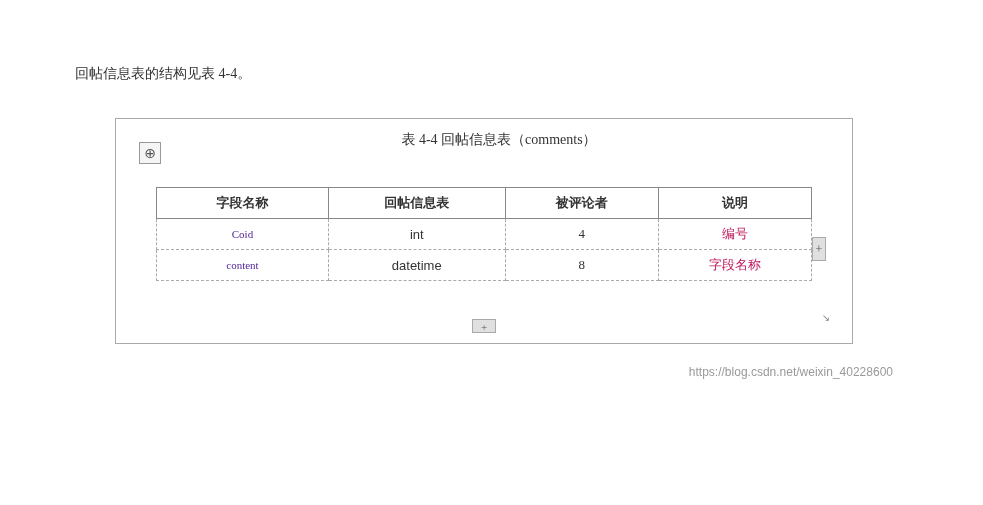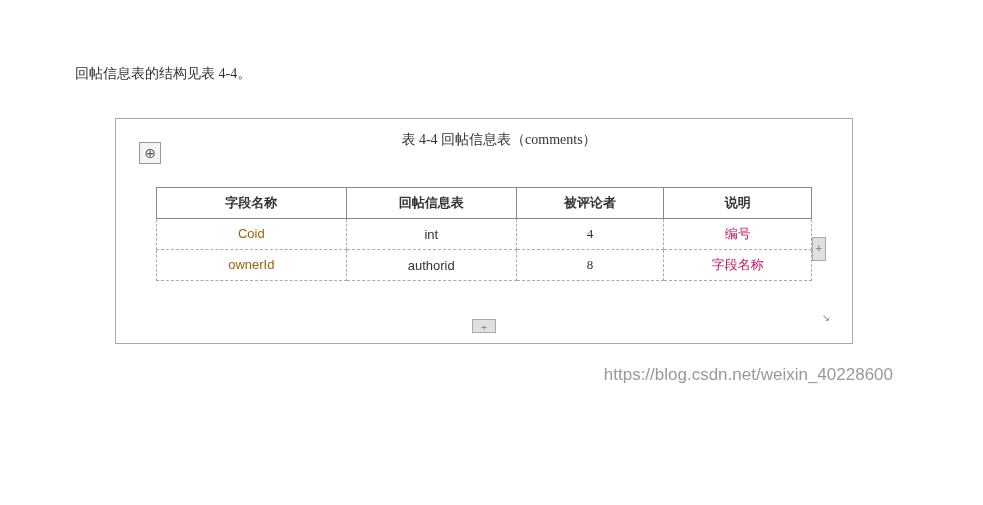--- a/index.html
+++ b/index.html
@@ -73,23 +73,23 @@
       font-weight: bold;
       color: #333;
       border: 1px solid #888;
     }
 
     .data-table tbody tr td {
       background: #fff;
     }
 
     .field-name {
-      color: #a16207;
-      font-family: Liberation Sans, sans-serif;
-      font-size: 13px;
+      color: #4c1d95;
+      font-family: Liberation Serif, serif;
+      font-size: 11px;
     }
 
     .field-type {
       font-family: Liberation Sans, sans-serif;
       font-size: 13px;
       color: #333;
     }
 
     .field-size {
       font-size: 13px;
@@ -143,21 +143,21 @@
       align-items: center;
       justify-content: center;
       cursor: se-resize;
       font-size: 10px;
       color: #888;
     }
 
     .watermark {
       text-align: right;
       color: #999;
-      font-size: 17px;
+      font-size: 12px;
       margin-top: 6px;
       font-family: Arial, sans-serif;
     }
 
     .outer-wrapper {
       position: relative;
     }
   </style>
 </head>
 <body>
@@ -182,22 +182,22 @@
           </tr>
         </thead>
         <tbody id="table-body">
         <tr>
               <td><span class="field-name">Coid</span></td>
               <td class="field-type">int</td>
               <td class="field-size">4</td>
               <td class="field-desc">编号</td>
             </tr>
             <tr>
-              <td><span class="field-name">ownerId</span></td>
-              <td class="field-type">authorid</td>
+              <td><span class="field-name">content</span></td>
+              <td class="field-type">datetime</td>
               <td class="field-size">8</td>
               <td class="field-desc">字段名称</td>
             </tr>
           </tbody>
       </table>
 
       <div class="right-btn">+</div>
     </div>
 
     <div class="bottom-btn">+</div>

